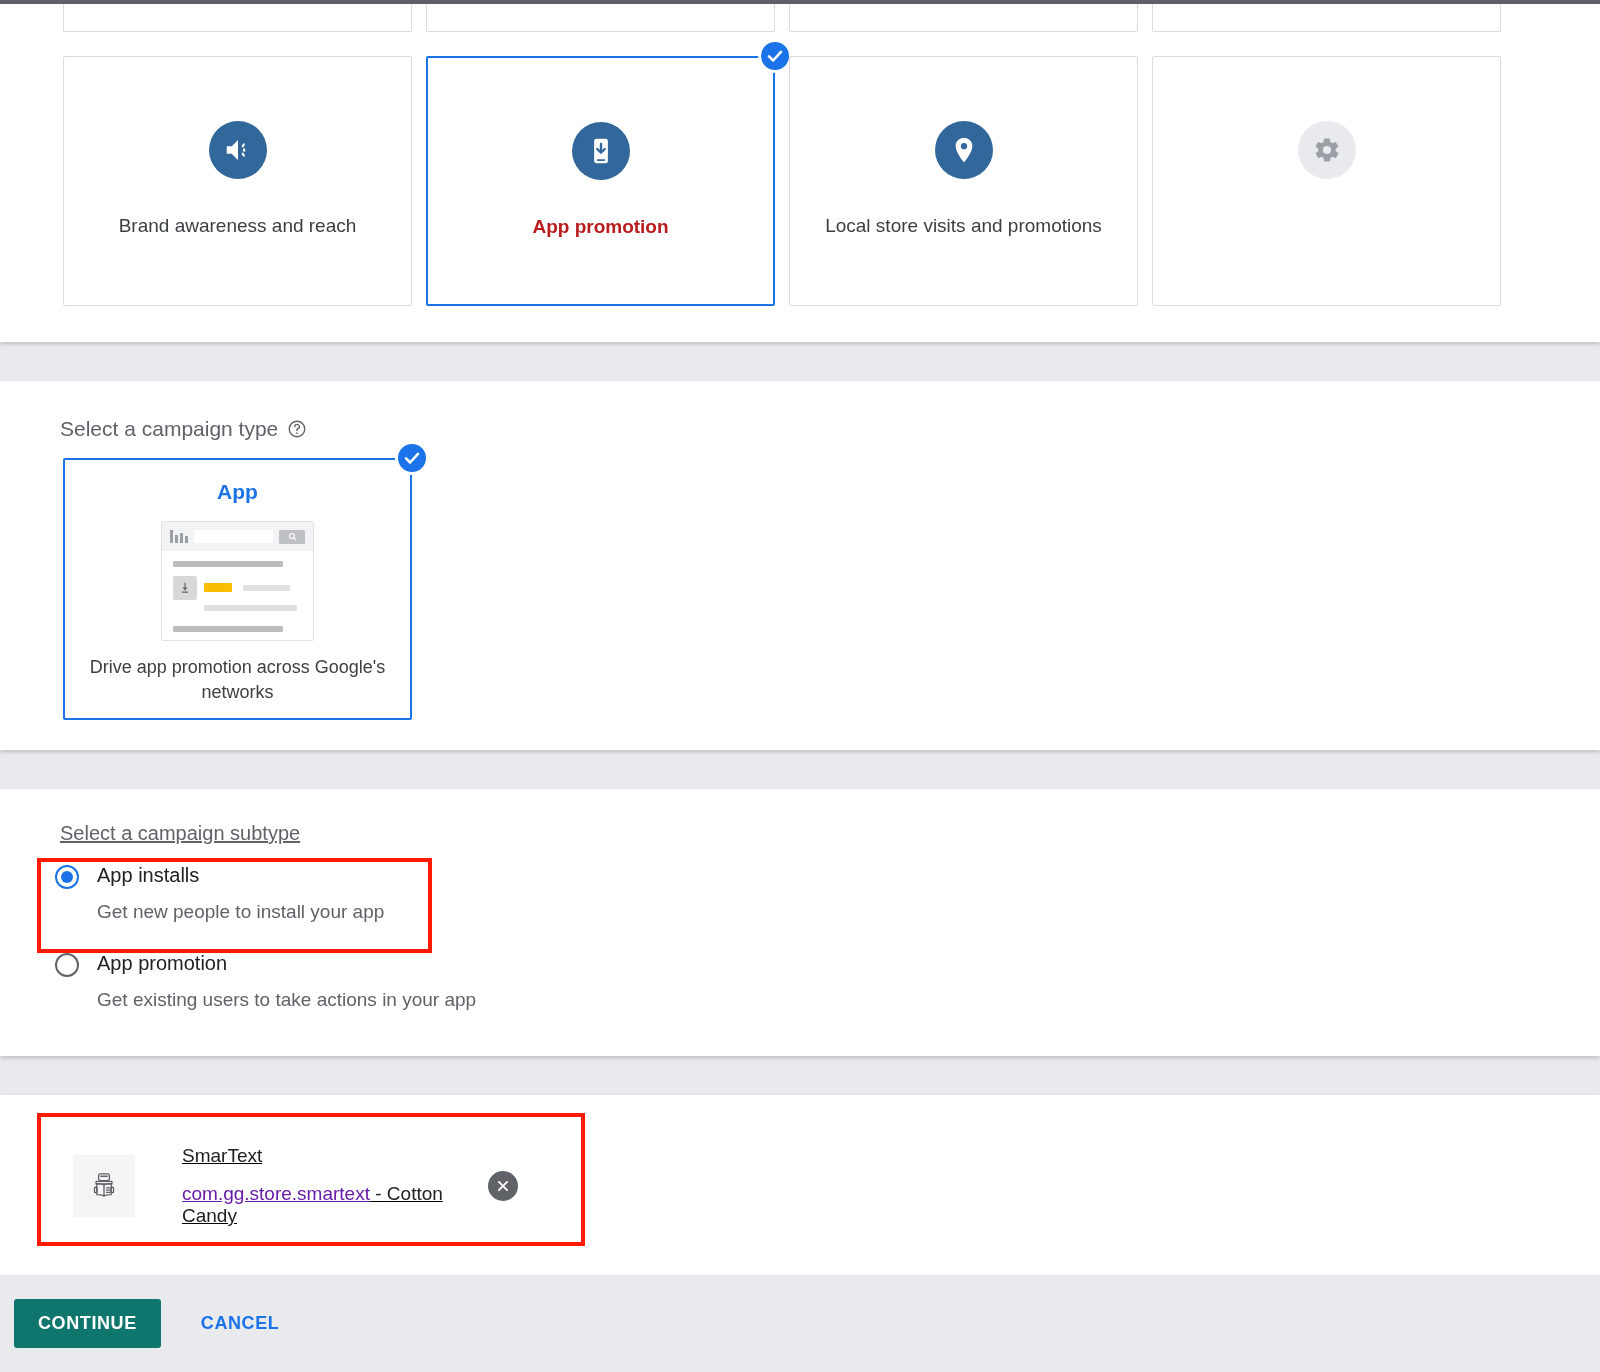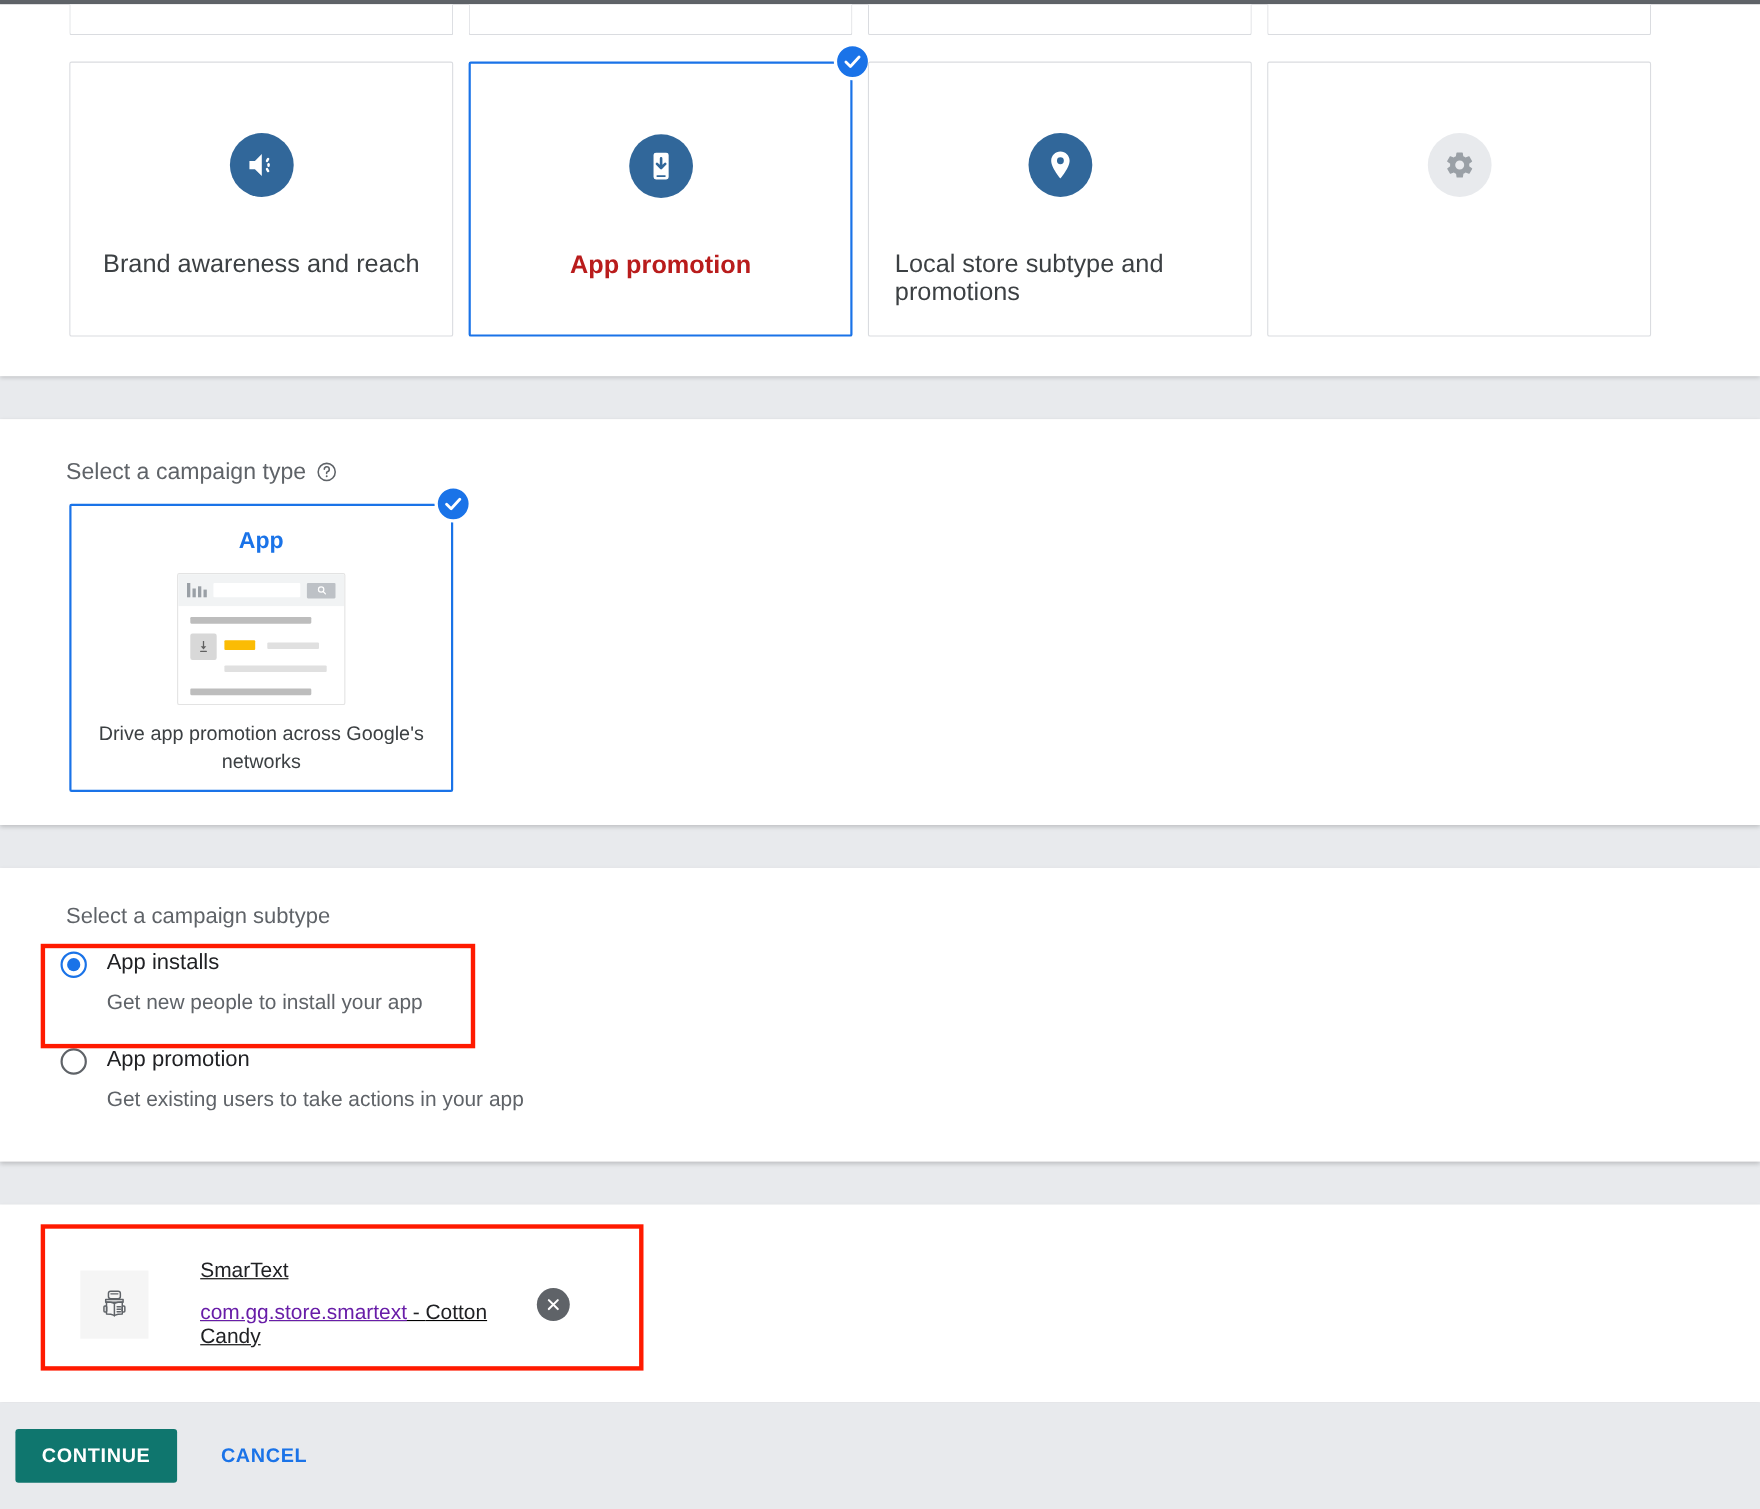--- a/index.html
+++ b/index.html
@@ -51,22 +51,22 @@
   }
   .goal-icon {
     width: 58px; height: 58px; border-radius: 50%;
     background: #31679a;
     display: flex; align-items: center; justify-content: center;
     margin-bottom: 34px;
   }
   .goal-icon.muted { background: #e8eaed; }
   .goal-icon svg { display: block; }
   .goal-label {
-    font-size: 23px; color: #3c4043; text-align: left;
-    line-height: 26px; max-width: 300px; margin-top: 13px;
+    font-size: 19px; color: #3c4043; text-align: center;
+    line-height: 26px; max-width: 300px;
   }
   .goal-card.selected .goal-label { color: #b91c1c; font-weight: bold; }
 
   .check-badge {
     position: absolute; width: 34px; height: 34px; border-radius: 50%;
     background: #1a73e8; border: 3px solid #fff;
     display: flex; align-items: center; justify-content: center;
     top: -19px; right: -19px;
   }
   .check-badge svg { display: block; }
@@ -119,21 +119,21 @@
   .chip { width: 28px; height: 9px; background: #fbbc04; border-radius: 1px; display:inline-block; }
   .type-desc {
     margin: 14px 14px 0; text-align: center;
     font-size: 18px; color: #3c4043; line-height: 25px;
   }
 
   
   #panel-subtype { top: 789px; height: 267px; }
   .sub-title {
     position: absolute; left: 60px; top: 33px;
-    font-size: 20px; color: #5f6368;
+    font-size: 20px; color: #5f6368; text-decoration: underline;
   }
   .radio-row {
     position: absolute; left: 55px; display: flex; gap: 18px; cursor: pointer;
   }
   #radio-installs { top: 73px; }
   #radio-engagement { top: 161px; }
   .radio {
     width: 24px; height: 24px; border-radius: 50%;
     border: 2px solid #5f6368; flex: none; margin-top: 3px;
     display: flex; align-items: center; justify-content: center;
@@ -238,21 +238,21 @@
           <div class="goal-label">App promotion</div>
         </div>
 
         <div class="goal-card">
           <div class="goal-icon">
             <svg width="30" height="30" viewBox="0 0 24 24" fill="#ffffff">
               <path d="M12 2.2c-3.7 0-6.7 3.0-6.7 6.7 0 5.0 6.7 12.9 6.7 12.9s6.7-7.9 6.7-12.9c0-3.7-3.0-6.7-6.7-6.7z"></path>
               <circle cx="12" cy="8.9" r="2.5" fill="#31679a"></circle>
             </svg>
           </div>
-          <div class="goal-label">Local store subtype and promotions</div>
+          <div class="goal-label">Local store visits and promotions</div>
         </div>
 
         <div class="goal-card">
           <div class="goal-icon muted">
             <svg width="28" height="28" viewBox="0 0 24 24" fill="#9aa0a6">
               <path d="M19.4 13c.04-.3.06-.66.06-1s-.02-.7-.07-1l2.1-1.6c.2-.15.24-.4.12-.6l-2-3.4c-.12-.22-.37-.3-.6-.22l-2.5 1c-.5-.4-1.1-.73-1.7-.98l-.38-2.6c-.03-.24-.24-.42-.5-.42h-4c-.25 0-.46.18-.5.42l-.37 2.6c-.6.25-1.17.6-1.7.98l-2.5-1c-.22-.08-.47 0-.6.22l-2 3.4c-.12.2-.07.45.12.6L4.6 11c-.05.3-.1.67-.1 1s.02.7.07 1l-2.1 1.6c-.2.15-.25.4-.12.6l2 3.4c.12.22.37.3.6.22l2.5-1c.5.4 1.1.73 1.7.98l.37 2.6c.04.24.25.42.5.42h4c.25 0 .46-.18.5-.42l.38-2.6c.6-.25 1.17-.6 1.7-.98l2.5 1c.22.08.47 0 .6-.22l2-3.4c.12-.2.07-.45-.12-.6L19.4 13zM12 15.5A3.5 3.5 0 1 1 12 8.5a3.5 3.5 0 0 1 0 7z"></path>
             </svg>
           </div>
         </div>
 

